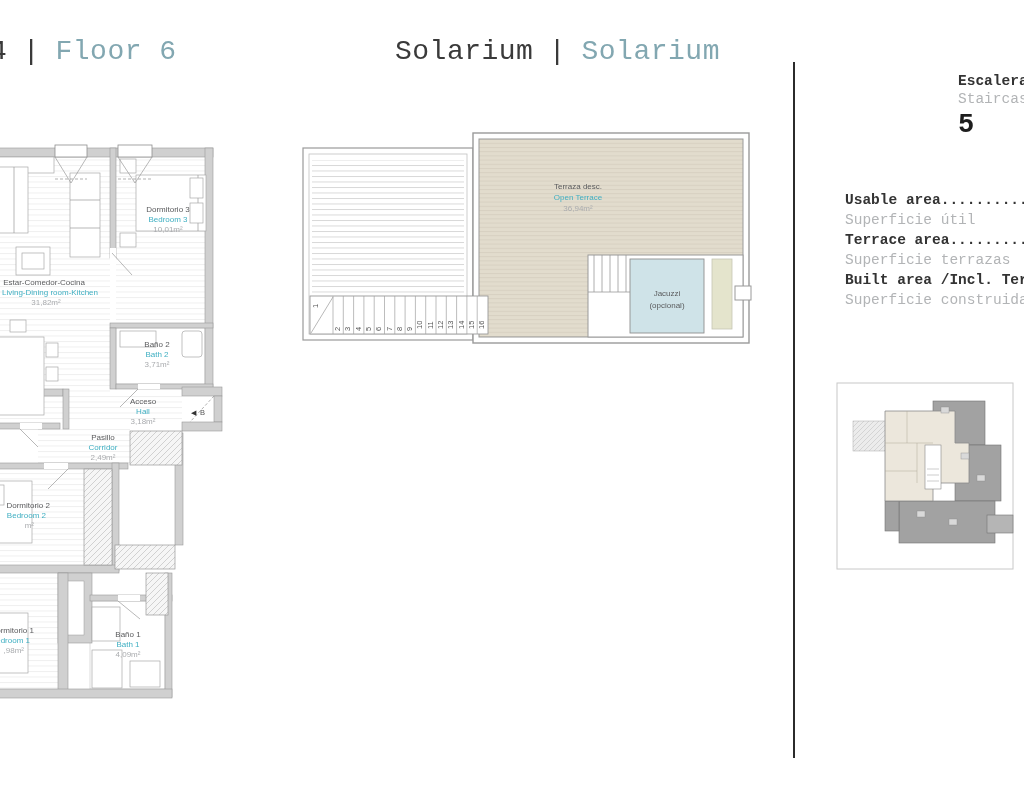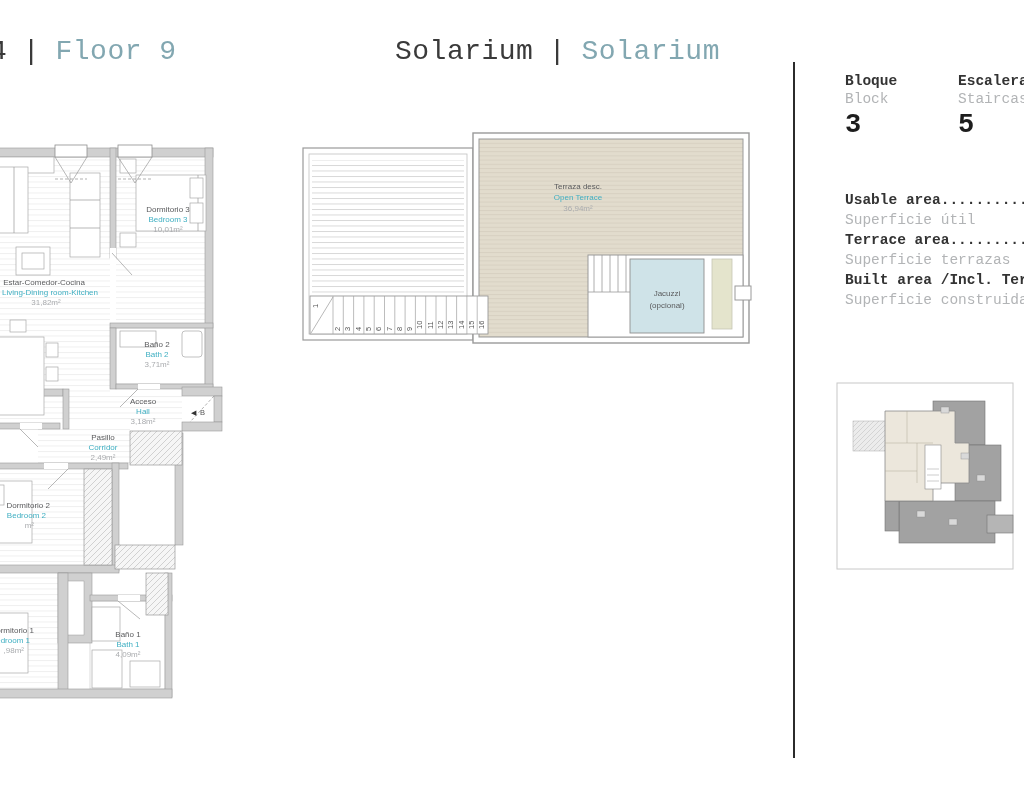--- a/index.html
+++ b/index.html
@@ -31,29 +31,24 @@
   .furn{fill:#fff;stroke:#a8a8a8;stroke-width:.7;}
   .thin{stroke:#9a9a9a;stroke-width:.7;fill:none;}
   .dash{stroke:#8f8f8f;stroke-width:.7;fill:none;stroke-dasharray:3 2;}
   .stairnum{fill:#555;font-size:7.5px;}
 </style>
 </head>
 <body>
 
 <div id="page">
 
-  <div class="title" id="title-left"><span>Planta 4</span><span class="sep">|</span><span class="teal">Floor 9</span></div>
+  <div class="title" id="title-left"><span>Planta 4</span><span class="sep">|</span><span class="teal">Floor 6</span></div>
 
   <div class="title" id="title-center"><span>Solarium</span><span class="sep">|</span><span class="teal">Solarium</span></div>
 
-  <div class="blockcol mono" id="block-col">
-    <div class="es">Bloque</div>
-    <div class="en">Block</div>
-    <div class="val">3</div>
-  </div>
   <div class="blockcol mono" id="stair-col">
     <div class="es">Escalera</div>
     <div class="en">Staircase</div>
     <div class="val">5</div>
   </div>
   <div id="areas" class="mono">
     <div class="en">Usable area....................</div>
     <div class="es">Superficie útil</div>
     <div class="en">Terrace area...................</div>
     <div class="es">Superficie terrazas</div>

